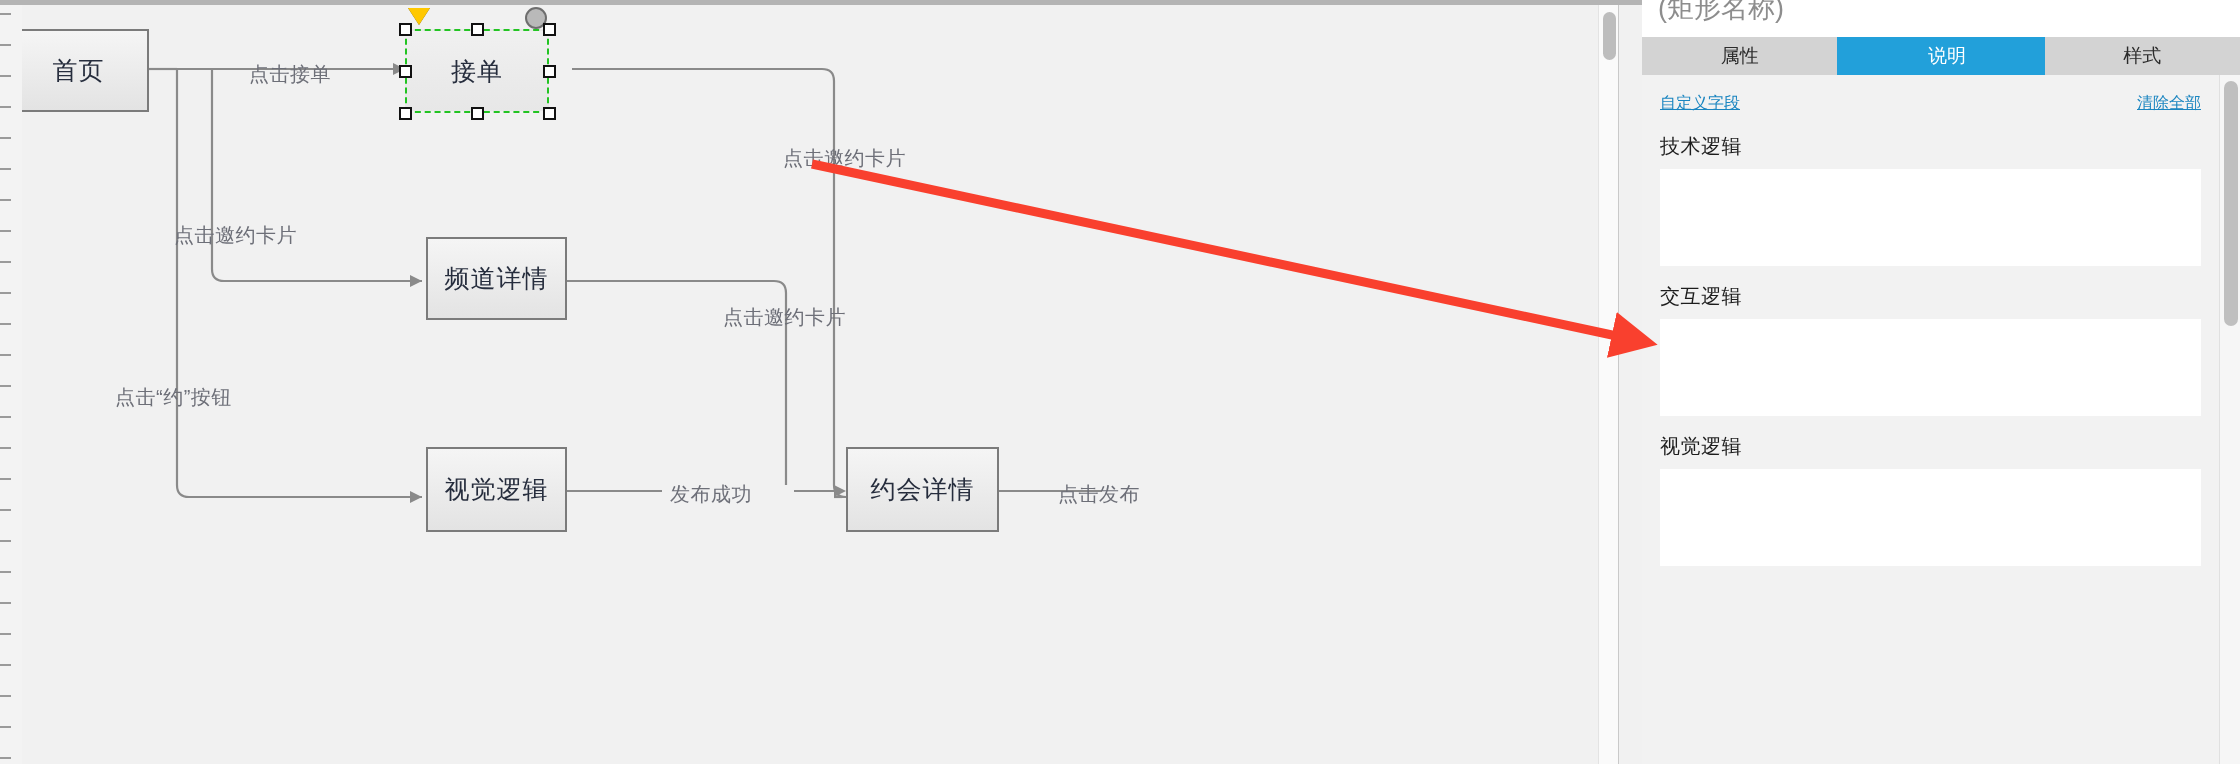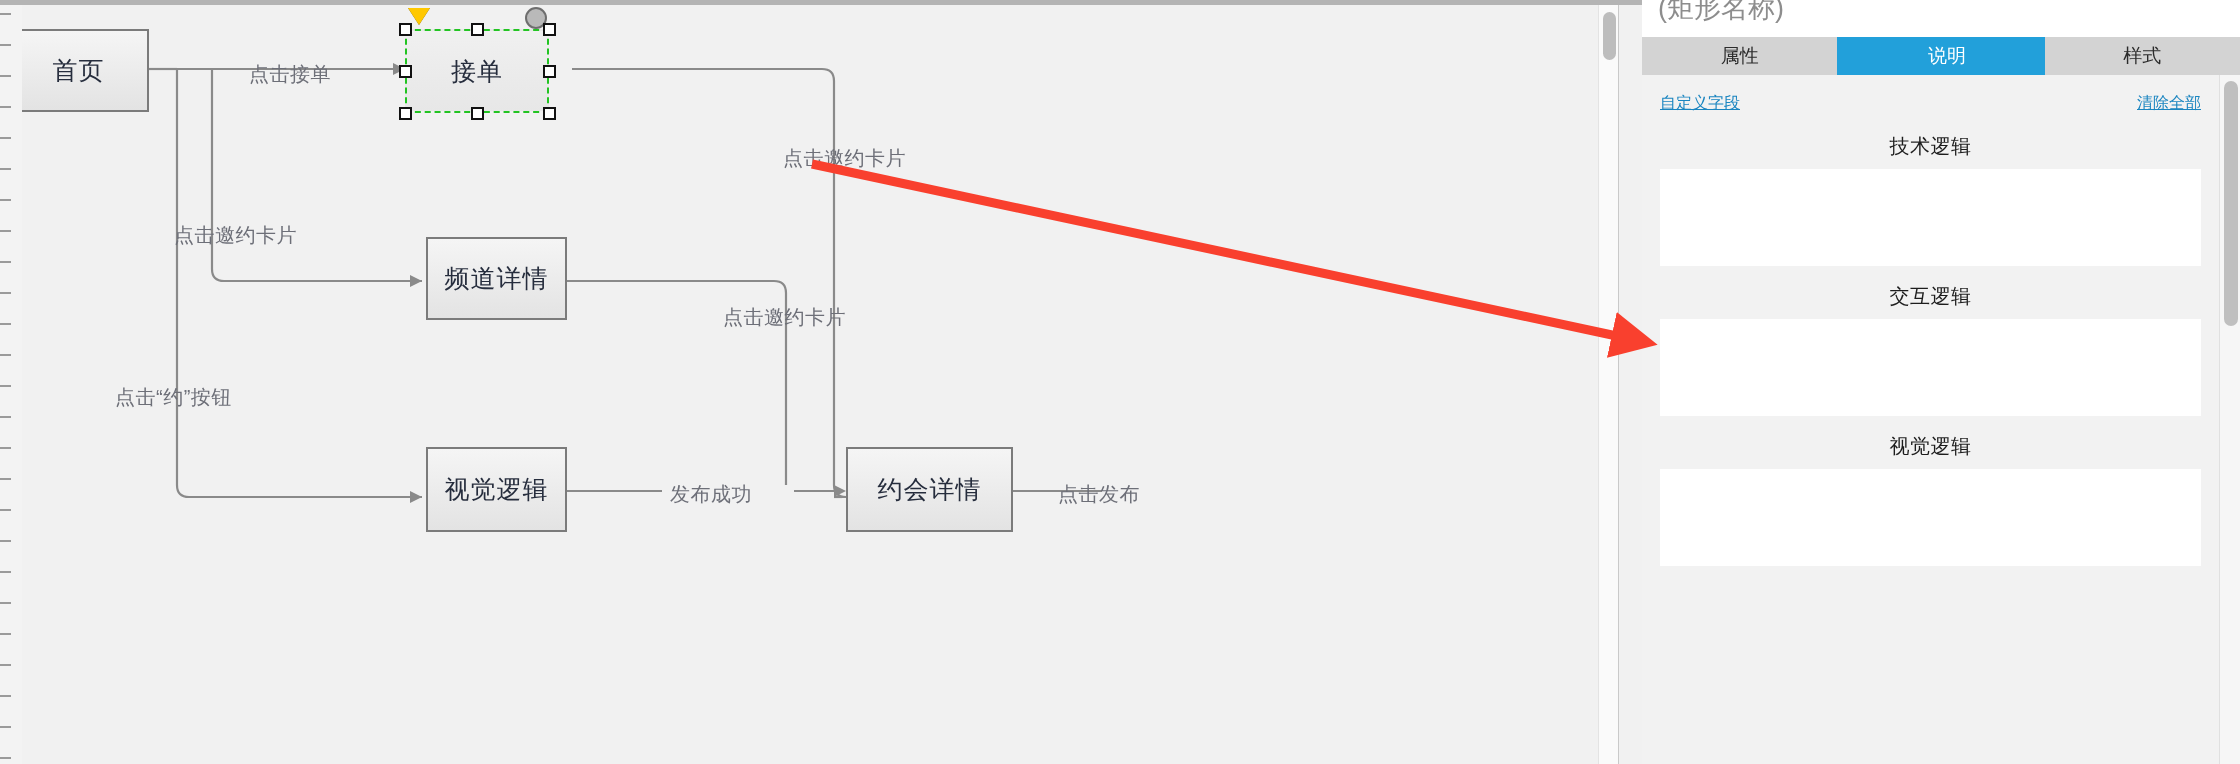--- a/index.html
+++ b/index.html
@@ -139,21 +139,20 @@
     z-index: 40;
   }
 
   
   .right-panel {
     position: absolute;
     left: 1642px; top: 0;
     width: 598px; height: 764px;
     background: #f2f2f2;
     overflow: hidden;
-    text-align: center;
   }
   .panel-title {
     position: absolute;
     left: 16px; top: -10px;
     font-size: 27px;
     color: #8d8d8d;
     white-space: nowrap;
   }
   .panel-title-area {
     position: absolute;
@@ -323,21 +322,21 @@
       <div class="handle" style="left:377px; top:60px;"></div>
       <div class="handle" style="left:521px; top:60px;"></div>
       <div class="handle" style="left:377px; top:102px;"></div>
       <div class="handle" style="left:449px; top:102px;"></div>
       <div class="handle" style="left:521px; top:102px;"></div>
 
       <div class="node" style="left:404px; top:232px; width:141px; height:83px;">频道详情</div>
 
       <div class="node" style="left:404px; top:442px; width:141px; height:85px;">视觉逻辑</div>
 
-      <div class="node" style="left:824px; top:442px; width:167px; height:85px;">约会详情</div>
+      <div class="node" style="left:824px; top:442px; width:153px; height:85px;">约会详情</div>
 
       <div class="edge-label" style="left:227px; top:56px;">点击接单</div>
       <div class="edge-label" style="left:152px; top:217px;">点击邀约卡片</div>
       <div class="edge-label" style="left:93px; top:379px;">点击“约”按钮</div>
       <div class="edge-label" style="left:761px; top:140px;">点击邀约卡片</div>
       <div class="edge-label" style="left:701px; top:299px;">点击邀约卡片</div>
       <div class="edge-label" style="left:648px; top:476px;">发布成功</div>
       <div class="edge-label" style="left:1036px; top:476px;">点击发布</div>
 
     </div>

